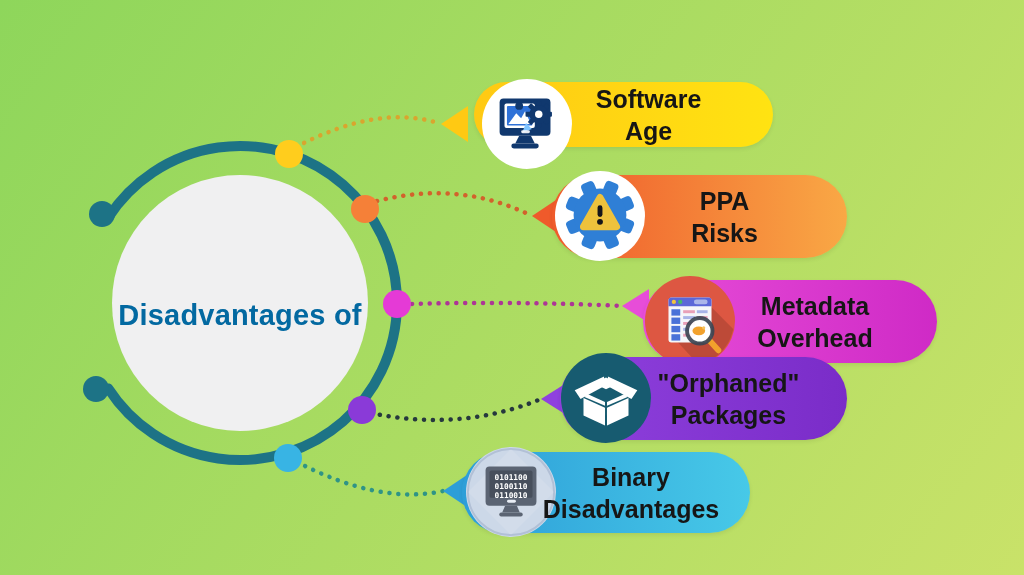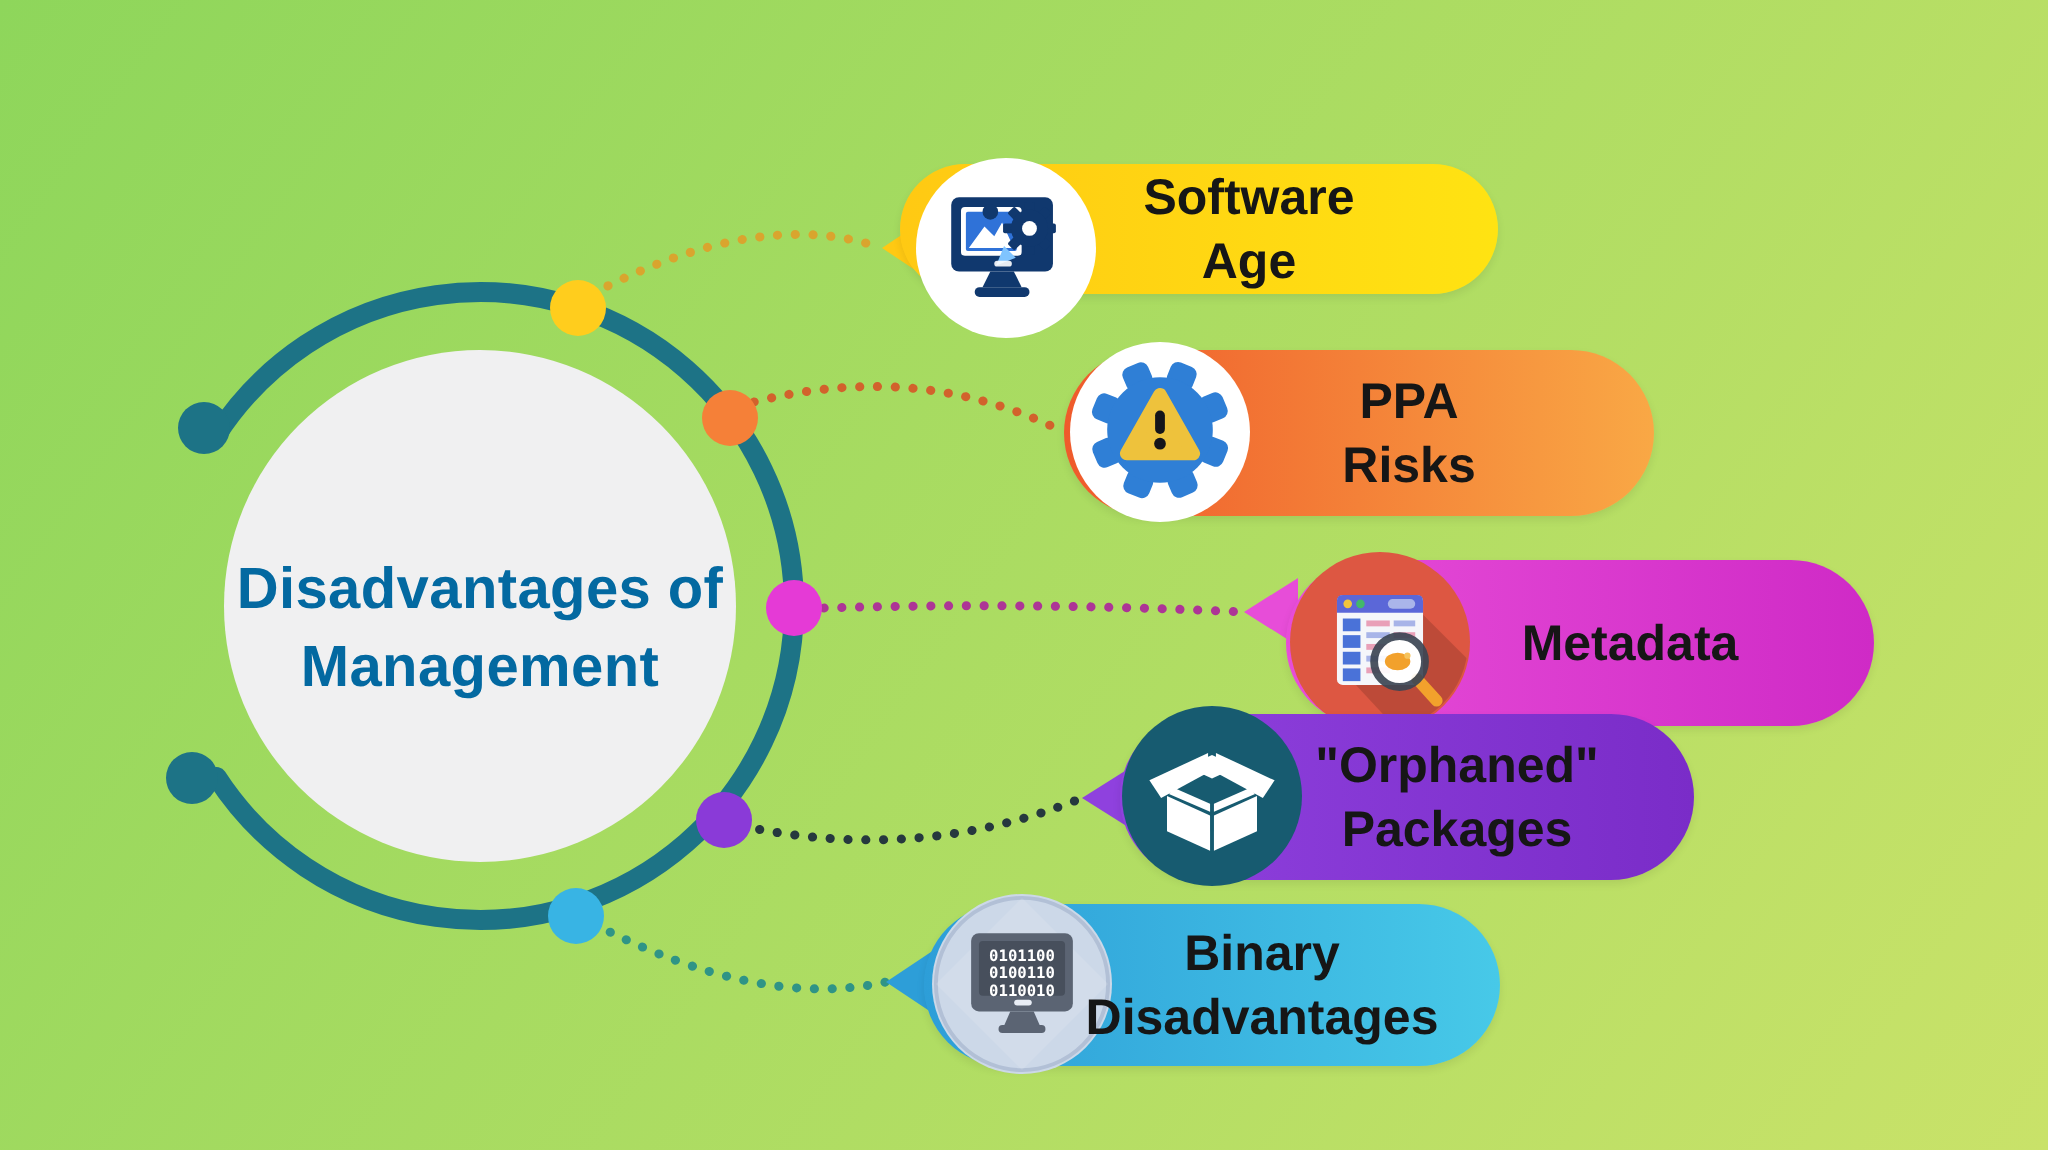--- a/index.html
+++ b/index.html
@@ -25,22 +25,22 @@
   .icon-circle{
     position:absolute;width:90px;height:90px;border-radius:50%;
     display:flex;align-items:center;justify-content:center;
   }
   .pill-label{
     position:absolute;inset:0;display:flex;flex-direction:column;
     align-items:center;justify-content:center;
     padding-left:90px;padding-right:40px;text-align:center;
   }
   .pill-label span{font-size:25px;font-weight:bold;color:#161616;line-height:1.28;}
-  #p1{left:450px;top:82px;width:299px;height:65px;}
-  #p2{left:532px;top:175px;width:295px;height:83px;}
+  #p1{left:474px;top:82px;width:299px;height:65px;}
+  #p2{left:552px;top:175px;width:295px;height:83px;}
   #p3{left:643px;top:264px;width:294px;height:83px;margin-top:16px;}
   #p4{left:560px;top:357px;width:287px;height:83px;}
   #p5{left:462px;top:452px;width:288px;height:81px;}
   #p1 .icon-circle{left:8px;top:-3px;}
   #p2 .icon-circle{left:3px;top:-4px;}
   #p3 .icon-circle{left:2px;top:-4px;}
   #p4 .icon-circle{left:1px;top:-4px;}
   #p5 .icon-circle{left:4px;top:-5px;}
 </style>
 </head>
@@ -68,21 +68,20 @@
 
     <circle cx="289" cy="154" r="14" fill="#ffcd1d"></circle>
     <circle cx="365" cy="209" r="14" fill="#f58038"></circle>
     <circle cx="397" cy="304" r="14" fill="#e53ad6"></circle>
     <circle cx="362" cy="410" r="14" fill="#8a3ad8"></circle>
     <circle cx="288" cy="458" r="14" fill="#38b4e4"></circle>
   </svg>
 
   <div class="center-circle" style="background: rgb(240, 240, 241); color: rgb(25, 25, 25);">
     <span>Disadvantages of</span>
-    <span>Management</span>
   </div>
 
   <div id="p1" class="pill" style="background: linear-gradient(90deg, rgb(255, 201, 19), rgb(255, 227, 18));">
     <div class="icon-circle" style="background: rgb(255, 255, 255);">
       <svg width="90" height="90" viewBox="0 0 92 92">
         <rect x="18" y="20" width="52" height="38" rx="4" fill="#10386e"></rect>
         <rect x="23" y="25" width="31" height="25" rx="2" fill="#ffffff"></rect>
         <rect x="25.5" y="27.5" width="26" height="20" rx="1" fill="#2f72d8"></rect>
         <polygon points="27,46 35,35 40,40 44,33 50,46" fill="#ffffff"></polygon>
         <circle cx="38" cy="27.5" r="4" fill="#10386e"></circle>
@@ -195,20 +194,21 @@
           <rect x="39" y="59" width="12" height="3" fill="#e9a0b8"></rect>
           <line x1="65" y1="65" x2="75" y2="76" stroke="#f2a12c" stroke-width="6" stroke-linecap="round"></line>
           <circle cx="56" cy="56" r="13" fill="#ffffff" opacity="0.92" stroke="#3c4654" stroke-width="4"></circle>
           <ellipse cx="55" cy="56" rx="6.5" ry="4.5" fill="#f2a12c"></ellipse>
           <circle cx="60" cy="53" r="1.6" fill="#f6c35d"></circle>
         </g>
       </svg>
     </div>
     <div class="pill-label">
       <span>Metadata</span>
+      <span>Overhead</span>
     </div>
   </div>
 
   <div id="p4" class="pill" style="background: linear-gradient(90deg, rgb(143, 65, 222), rgb(122, 44, 200));">
     <div class="icon-circle" style="background: rgb(23, 91, 112);">
       <svg width="90" height="90" viewBox="0 0 92 92">
         <polygon points="14,38 44,24 44,34 20,47" fill="#ffffff"></polygon>
         <polygon points="78,38 48,24 48,34 72,47" fill="#ffffff"></polygon>
         <polygon points="33,31 46,25 59,31 46,37" fill="#ffffff"></polygon>
         <polygon points="23,46 45,56 45,74 23,64" fill="#ffffff"></polygon>

